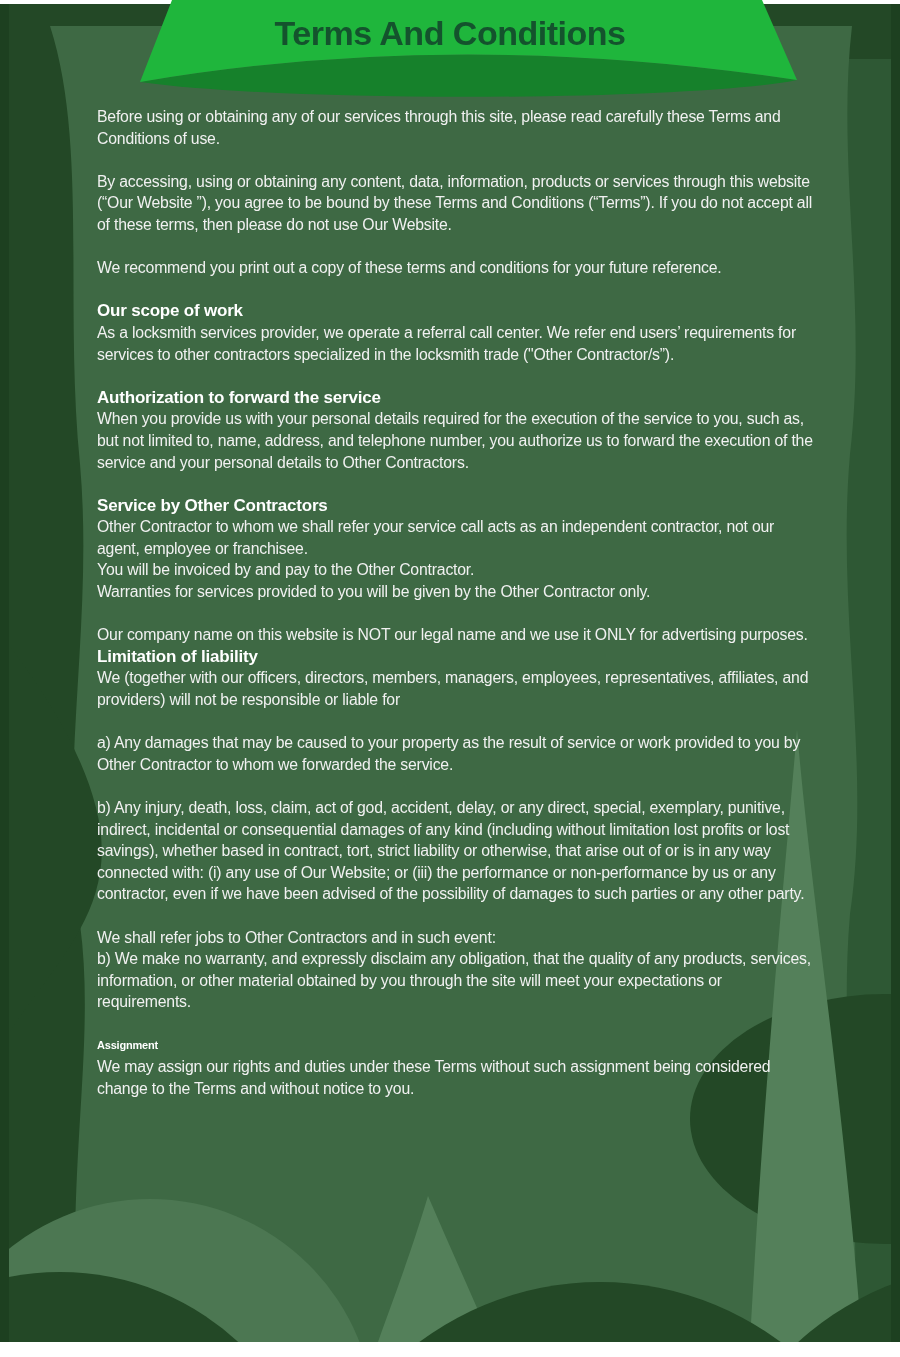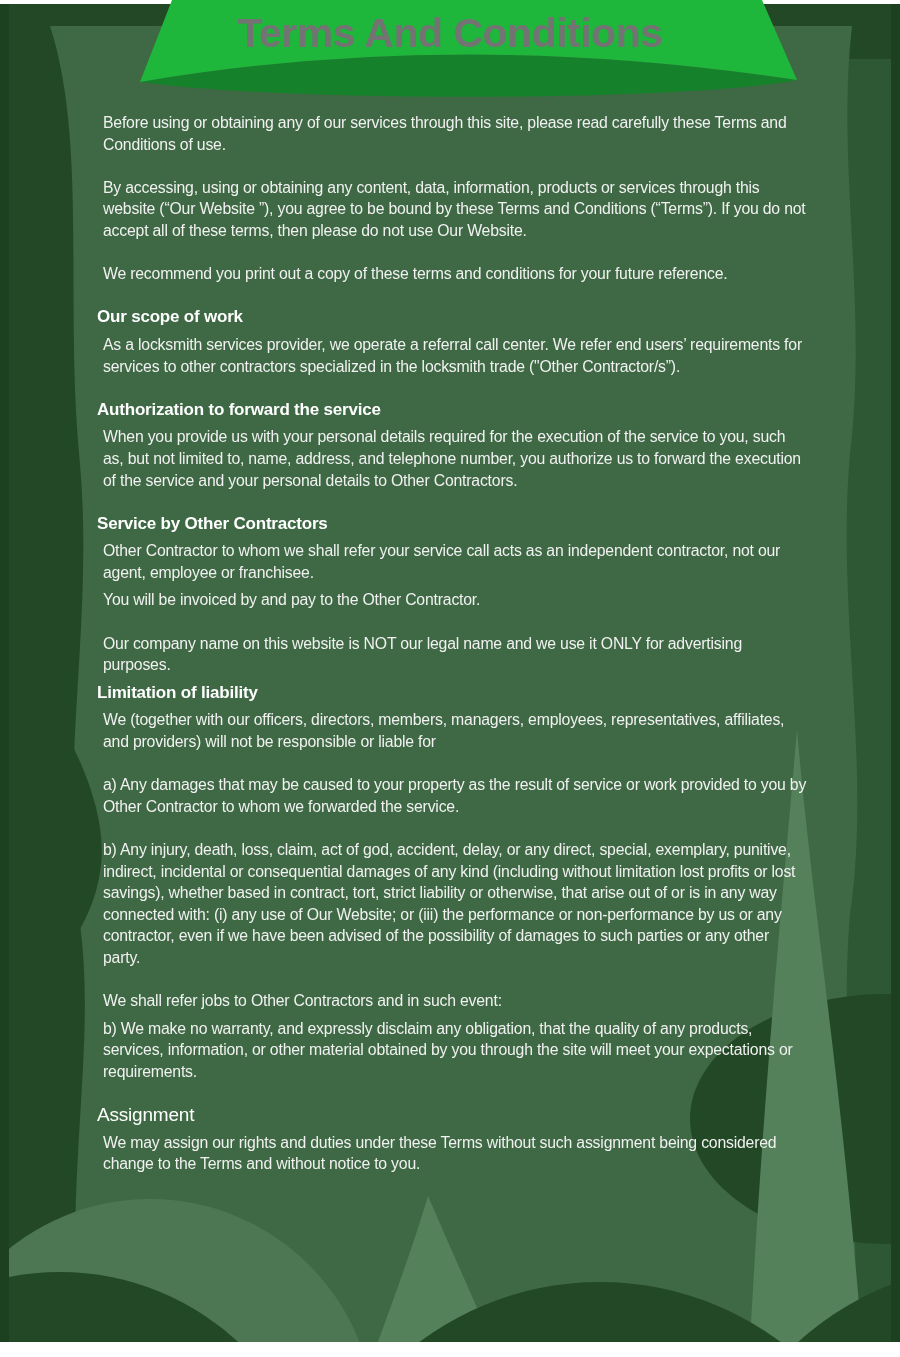--- a/index.html
+++ b/index.html
@@ -4,35 +4,35 @@
 <style>
   html,body{margin:0;padding:0;background:#ffffff;}
   .stage{
     position:relative;width:900px;height:1357px;background:#ffffff;
     overflow:hidden;font-family:"Liberation Sans",sans-serif;
   }
   .flyer-art{position:absolute;left:0;top:4px;width:900px;height:1338px;display:block;}
   .ribbon-art{position:absolute;left:0;top:0;width:900px;height:120px;display:block;}
   .page-title{
     position:absolute;left:0;top:6px;width:900px;height:54px;line-height:54px;
-    text-align:center;color:#737373;font-size:41px;font-weight:600;letter-spacing:-0.5px;
+    text-align:center;color:#14532d;font-size:34px;font-weight:600;letter-spacing:-0.5px;
   }
   .content{
     position:absolute;left:97px;top:106px;width:716px;
     color:#f1f1f1;font-size:15.8px;line-height:21.6px;letter-spacing:-0.2px;
   }
   .section{margin-top:21.6px;}
   .section:first-child{margin-top:0;}
   .section--tight{margin-top:0;}
   .section h3{
     margin:0;font-size:17px;line-height:21.6px;font-weight:bold;color:#ffffff;
     letter-spacing:-0.2px;
   }
-  .section h3.h-regular{font-weight:400;font-size:19px;}
-  .section p{margin:6px;}
+  .section h3.h-regular{font-weight:700;font-size:11px;}
+  .section p{margin:0;}
 </style>
 </head>
 <body>
 
 <div class="stage">
 
   <svg class="flyer-art" viewBox="0 0 900 1338" preserveAspectRatio="none" aria-hidden="true">
 
     <rect x="0" y="0" width="900" height="1338" fill="#234826"></rect>
 
@@ -96,20 +96,21 @@
 
     <div class="section">
       <h3>Authorization to forward the service</h3>
       <p>When you provide us with your personal details required for the execution of the service to you, such as, but not limited to, name, address, and telephone number, you authorize us to forward the execution of the service and your personal details to Other Contractors.</p>
     </div>
 
     <div class="section">
       <h3>Service by Other Contractors</h3>
       <p>Other Contractor to whom we shall refer your service call acts as an independent contractor, not our agent, employee or franchisee.</p>
       <p>You will be invoiced by and pay to the Other Contractor.</p>
+      <p>Warranties for services provided to you will be given by the Other Contractor only.</p>
     </div>
 
     <div class="section">
       <p>Our company name on this website is NOT our legal name and we use it ONLY for advertising purposes.</p>
     </div>
 
     <div class="section section--tight">
       <h3>Limitation of liability</h3>
       <p>We (together with our officers, directors, members, managers, employees, representatives, affiliates, and providers) will not be responsible or liable for</p>
     </div>

